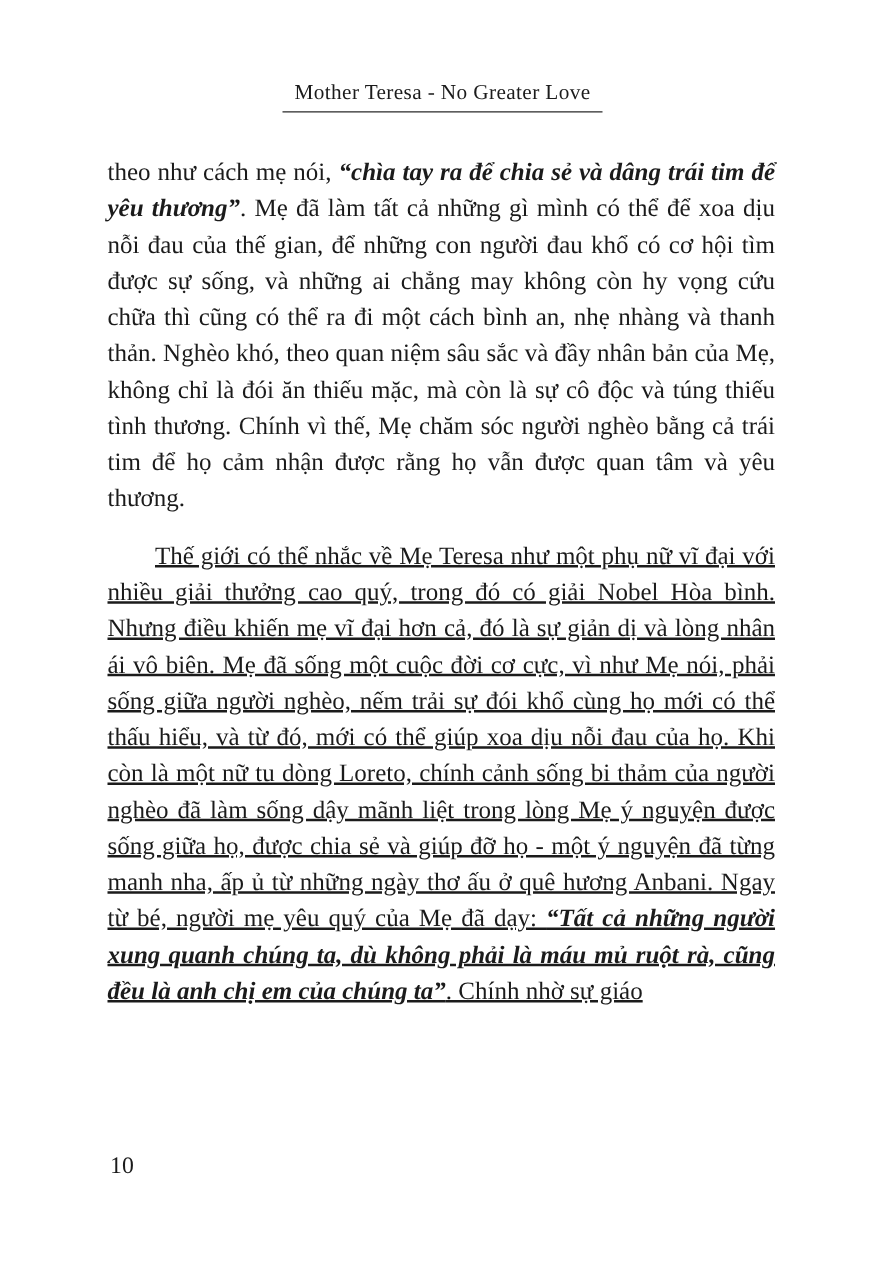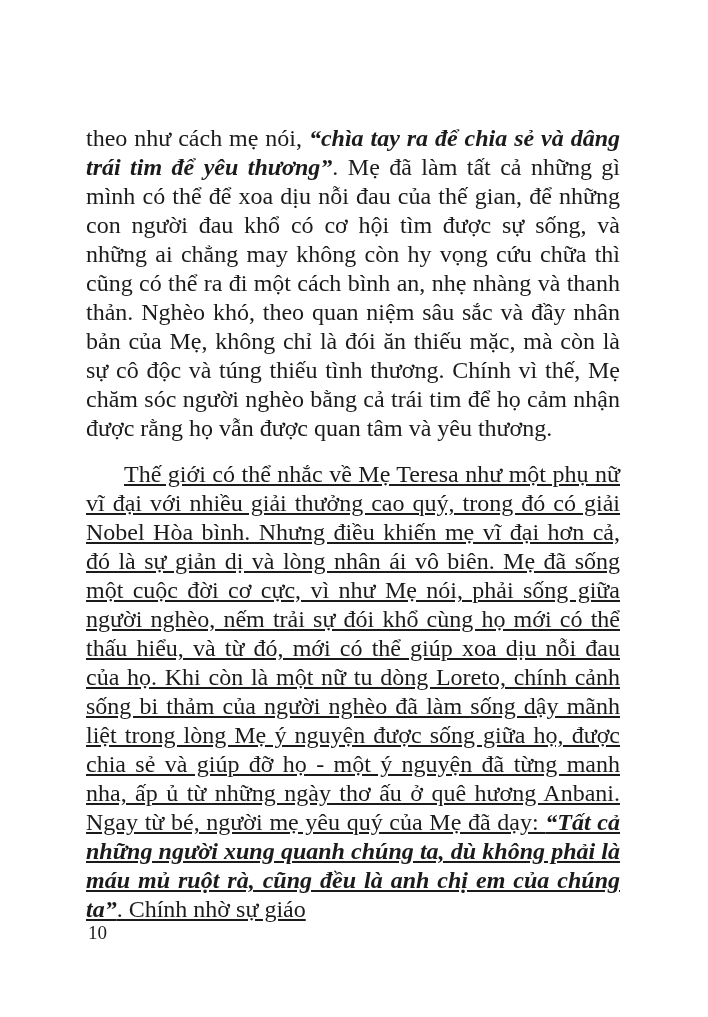--- a/index.html
+++ b/index.html
@@ -34,21 +34,21 @@
     color: #1b1b1b;
     padding: 0 10px 5px 10px;
     border-bottom: 1.5px solid #2a2a2a;
   }
   .page-body {
     position: absolute;
     top: 124px;
     left: 86px;
     width: 534px;
     text-align: justify;
-    font-size: 24px;
+    font-size: 20px;
     line-height: 29px;
   }
   .para {
     margin: 0 0 17px 0;
     padding: 0;
   }
   .para.indent {
     text-indent: 38px;
     text-decoration: underline;
   }
@@ -67,20 +67,23 @@
     font-size: 19px;
     color: #1b1b1b;
     text-align: center;
   }
 </style>
 </head>
 <body>
 
 <div class="page">
 
+  <div class="running-head">
+    <span class="running-head-text">Mother Teresa - No Greater Love</span>
+  </div>
 
   <div class="page-body">
       <p class="para"><span class="run-normal">theo như cách mẹ nói, </span><span class="run-bold-italic">“chìa tay ra để chia sẻ và dâng trái tim để yêu thương”</span><span class="run-normal">. Mẹ đã làm tất cả những gì mình có thể để xoa dịu nỗi đau của thế gian, để những con người đau khổ có cơ hội tìm được sự sống, và những ai chẳng may không còn hy vọng cứu chữa thì cũng có thể ra đi một cách bình an, nhẹ nhàng và thanh thản. Nghèo khó, theo quan niệm sâu sắc và đầy nhân bản của Mẹ, không chỉ là đói ăn thiếu mặc, mà còn là sự cô độc và túng thiếu tình thương. Chính vì thế, Mẹ chăm sóc người nghèo bằng cả trái tim để họ cảm nhận được rằng họ vẫn được quan tâm và yêu thương.</span></p>
       <p class="para indent"><span class="run-normal">Thế giới có thể nhắc về Mẹ Teresa như một phụ nữ vĩ đại với nhiều giải thưởng cao quý, trong đó có giải Nobel Hòa bình. Nhưng điều khiến mẹ vĩ đại hơn cả, đó là sự giản dị và lòng nhân ái vô biên. Mẹ đã sống một cuộc đời cơ cực, vì như Mẹ nói, phải sống giữa người nghèo, nếm trải sự đói khổ cùng họ mới có thể thấu hiểu, và từ đó, mới có thể giúp xoa dịu nỗi đau của họ. Khi còn là một nữ tu dòng Loreto, chính cảnh sống bi thảm của người nghèo đã làm sống dậy mãnh liệt trong lòng Mẹ ý nguyện được sống giữa họ, được chia sẻ và giúp đỡ họ - một ý nguyện đã từng manh nha, ấp ủ từ những ngày thơ ấu ở quê hương Anbani. Ngay từ bé, người mẹ yêu quý của Mẹ đã dạy: </span><span class="run-bold-italic">“Tất cả những người xung quanh chúng ta, dù không phải là máu mủ ruột rà, cũng đều là anh chị em của chúng ta”</span><span class="run-normal">. Chính nhờ sự giáo</span></p>
     </div>
 
   <div class="page-number">10</div>
 
 </div>
 

